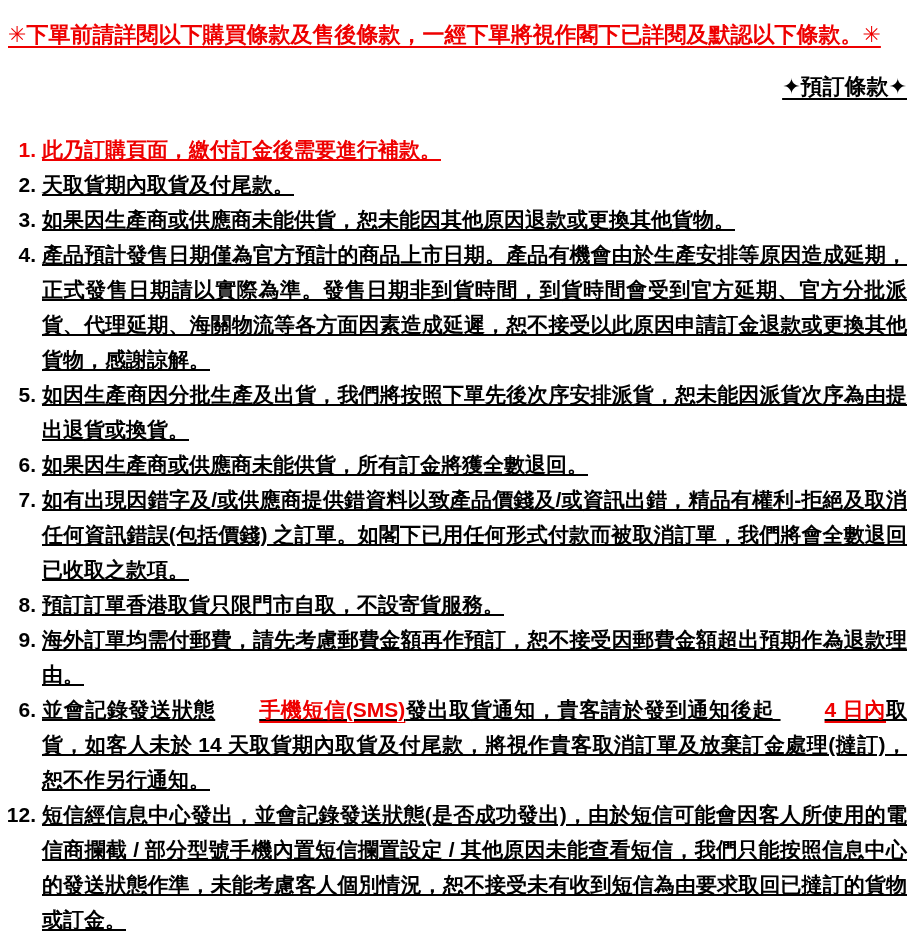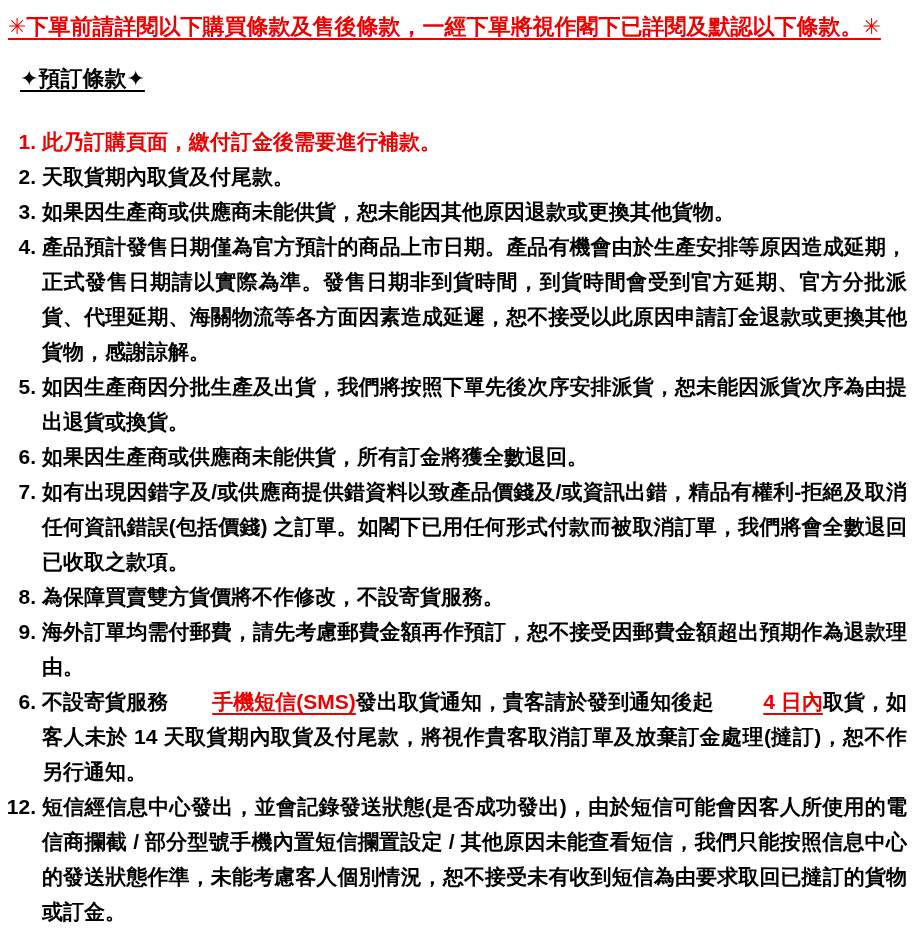--- a/index.html
+++ b/index.html
@@ -18,53 +18,54 @@
   .doc {
     padding: 8px 6px 6px 6px;
     box-sizing: border-box;
   }
   .warning-banner {
     color: var(--red, #ee0000);
     font-size: 22px;
     line-height: 30px;
     text-decoration: underline;
     text-underline-offset: 4px;
-    margin: 4px 0 22px 2px;
+    margin: 12px 0 22px 2px;
   }
   .section-title {
     color: #000000;
     font-size: 22px;
     line-height: 30px;
     font-weight: bold;
     text-decoration: underline;
     text-underline-offset: 4px;
     margin: 0 0 16px 2px;
     display: inline-block;
   }
-  .title-row { margin: 0 0 14px 12px; }
+  .title-row { margin: 0 0 14px 0; text-align: right; }
   ol.terms {
     list-style: none;
     margin: 0;
     padding: 0;
     font-size: 21px;
   }
   ol.terms li.term {
     display: flex;
     align-items: flex-start;
     line-height: 35px;
   }
   .term .num {
     flex: 0 0 30px;
     text-align: right;
     white-space: nowrap;
   }
   .term .body {
     flex: 1;
     padding-left: 6px;
     text-align: justify;
+    text-decoration: underline;
   }
   .term.red, .term.red .num, .term.red .body {
     color: var(--red, #ee0000);
   }
   .red-u {
     color: var(--red, #ee0000);
     text-decoration: underline;
     text-underline-offset: 4px;
     margin-left: 44px;
   }
@@ -103,28 +104,28 @@
       <li class="term">
         <span class="num">6.</span>
         <span class="body"><span>如果因生產商或供應商未能供貨，所有訂金將獲全數退回。</span></span>
       </li>
       <li class="term">
         <span class="num">7.</span>
         <span class="body"><span>如有出現因錯字及/或供應商提供錯資料以致產品價錢及/或資訊出錯，精品有權利-拒絕及取消任何資訊錯誤(包括價錢) 之訂單。如閣下已用任何形式付款而被取消訂單，我們將會全數退回已收取之款項。</span></span>
       </li>
       <li class="term">
         <span class="num">8.</span>
-        <span class="body"><span>為保障買賣雙方貨價將不作修改，不設寄貨服務。</span></span>
+        <span class="body"><span>預訂訂單香港取貨只限門市自取，不設寄貨服務。</span></span>
       </li>
       <li class="term">
         <span class="num">9.</span>
         <span class="body"><span>海外訂單均需付郵費，請先考慮郵費金額再作預訂，恕不接受因郵費金額超出預期作為退款理由。</span></span>
       </li>
       <li class="term">
         <span class="num">6.</span>
-        <span class="body"><span>不設寄貨服務</span><span class="red-u">手機短信(SMS)</span><span>發出取貨通知，貴客請於發到通知後起 </span><span class="red-u">4 日內</span><span>取貨，如客人未於 14 天取貨期內取貨及付尾款，將視作貴客取消訂單及放棄訂金處理(撻訂)，恕不作另行通知。</span></span>
+        <span class="body"><span>並會記錄發送狀態</span><span class="red-u">手機短信(SMS)</span><span>發出取貨通知，貴客請於發到通知後起 </span><span class="red-u">4 日內</span><span>取貨，如客人未於 14 天取貨期內取貨及付尾款，將視作貴客取消訂單及放棄訂金處理(撻訂)，恕不作另行通知。</span></span>
       </li>
       <li class="term">
         <span class="num">12.</span>
         <span class="body"><span>短信經信息中心發出，並會記錄發送狀態(是否成功發出)，由於短信可能會因客人所使用的電信商攔截 / 部分型號手機內置短信攔置設定 / 其他原因未能查看短信，我們只能按照信息中心的發送狀態作準，未能考慮客人個別情況，恕不接受未有收到短信為由要求取回已撻訂的貨物或訂金。</span></span>
       </li>
     </ol>
 </div>
 
 </body></html>

